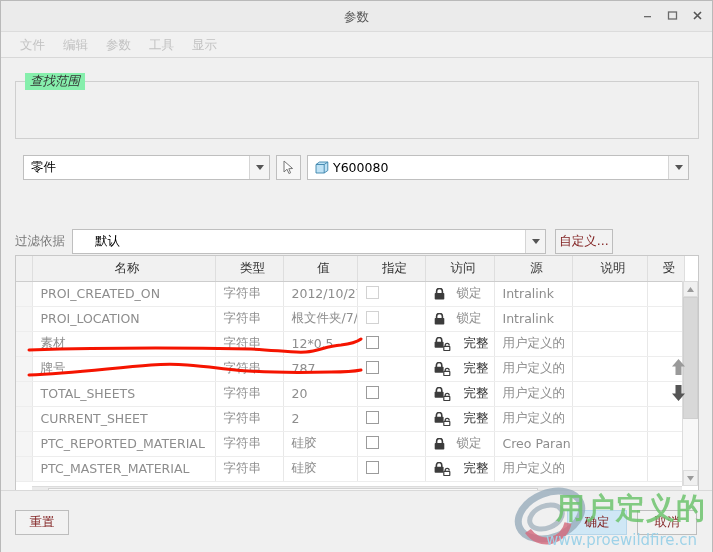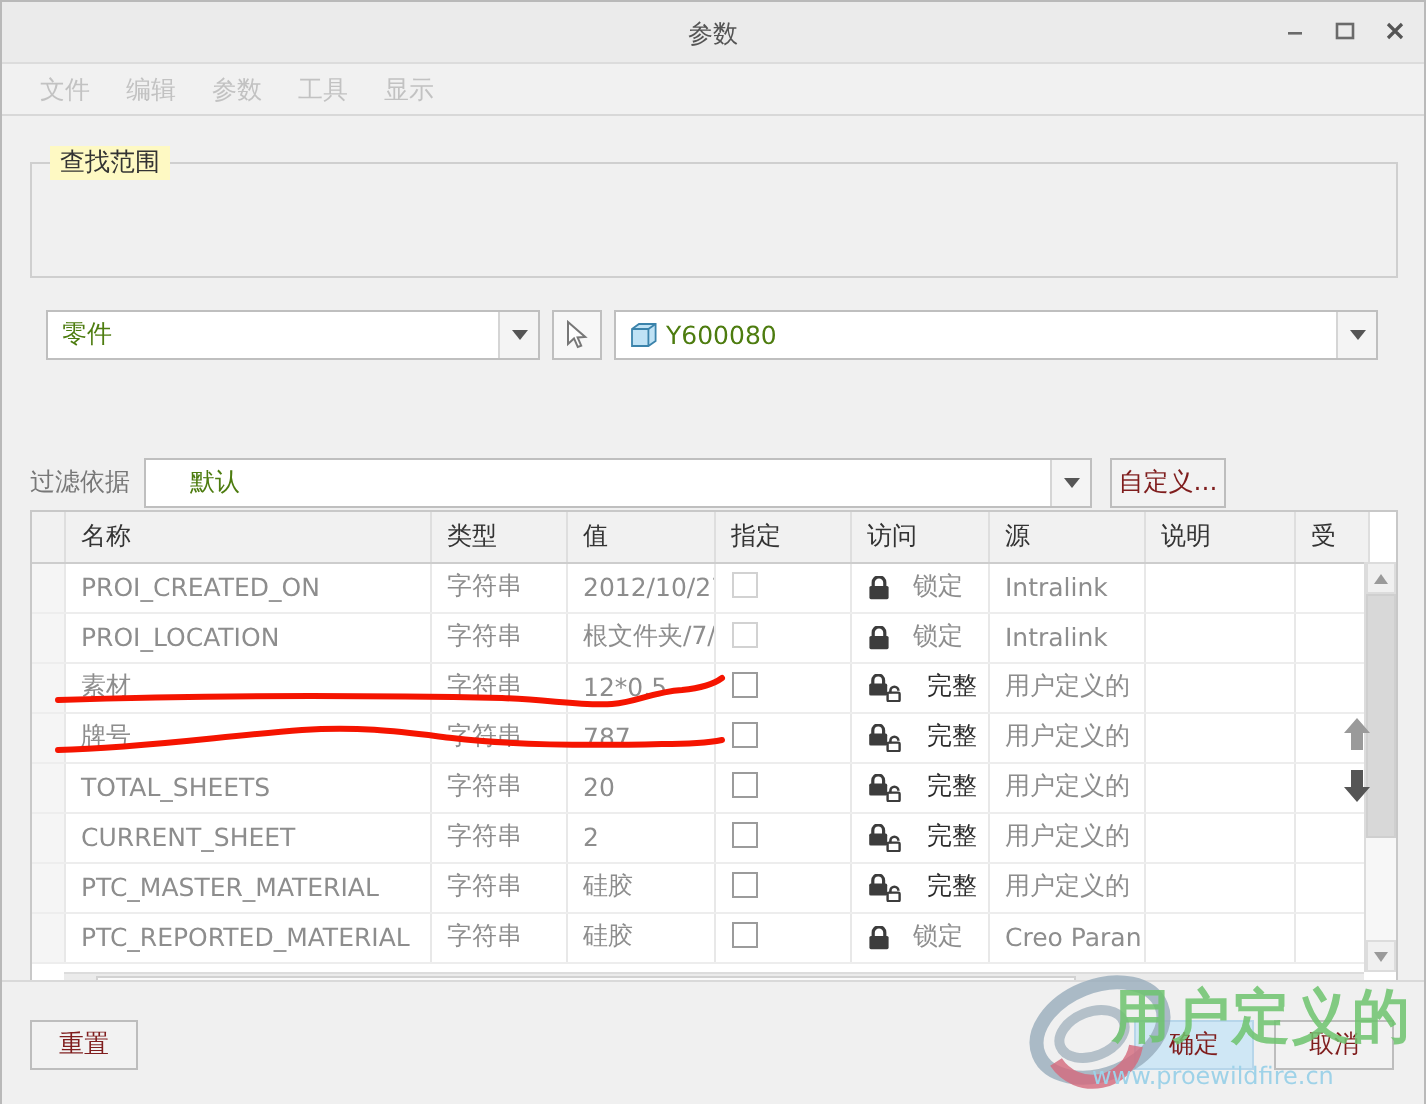--- a/index.html
+++ b/index.html
@@ -27,27 +27,27 @@
   .menubar{height:26px;background:#f1f1f1;border-bottom:1px solid #d8d8d8;
            display:flex;align-items:center;padding-left:10px;box-sizing:border-box;}
   .menu-item{padding:0 9px;font-size:12.5px;color:#c2c2c2;line-height:26px;cursor:default;}
 
   
   .content{position:absolute;left:0;right:0;top:58px;bottom:0;background:#f0f0f0;}
 
   
   .groupbox{position:absolute;left:14px;top:22px;width:684px;height:58px;
             border:1px solid #cfcfcf;box-sizing:border-box;background:#f0f0f0;}
-  .group-legend{position:absolute;left:24px;top:14px;background:#fef9c3;padding:0 5px;
-                font-size:12.5px;color:#333;}
+  .group-legend{position:absolute;left:24px;top:14px;background:#86efac;padding:0 5px;
+                font-size:12.5px;color:#333;font-style:italic;}
   .scope-row{position:absolute;left:22px;top:96px;display:flex;align-items:center;gap:0;}
 
   .combo{height:25px;border:1px solid #bfbfbf;background:#fff;box-sizing:border-box;
          display:flex;align-items:center;position:relative;}
-  .combo .cval{padding-left:7px;font-size:12.5px;color:#4d7c0f;white-space:nowrap;overflow:hidden;
+  .combo .cval{padding-left:7px;font-size:12.5px;color:#000000;white-space:nowrap;overflow:hidden;
                flex:1;display:flex;align-items:center;gap:4px;}
   .combo .arrowbox{width:19px;height:23px;border-left:1px solid #d5d5d5;background:#f4f4f4;
                    display:flex;align-items:center;justify-content:center;flex:0 0 19px;}
   .tri-down{width:0;height:0;border-left:4px solid transparent;border-right:4px solid transparent;
             border-top:5px solid #555;}
 
   #scope-type-combo{width:247px;}
   #scope-obj-combo{width:382px;}
   .pickbtn{width:25px;height:25px;border:1px solid #bfbfbf;background:#f7f7f7;
            margin:0 6px;display:flex;align-items:center;justify-content:center;box-sizing:border-box;}
@@ -59,21 +59,21 @@
   .btn{height:25px;border:1px solid #bdbdbd;background:#f2f2f2;box-sizing:border-box;
        font-size:12.5px;color:#7f1d1d;display:flex;align-items:center;justify-content:center;
        padding:0 10px;cursor:default;}
   #custom-btn{margin-left:9px;width:58px;padding:0;}
 
   
   .table-wrap{position:absolute;left:14px;top:196px;width:684px;height:249px;
               border:1px solid #c8c8c8;background:#fff;box-sizing:border-box;overflow:hidden;}
   table.params{border-collapse:collapse;table-layout:fixed;width:668px;}
   table.params th{background:#f1f1f1;border-right:1px solid #dedede;border-bottom:1px solid #cdcdcd;
-                  height:25px;font-weight:normal;font-size:12.5px;color:#333;text-align:left;
+                  height:25px;font-weight:normal;font-size:12.5px;color:#333;text-align:center;
                   padding-left:8px;box-sizing:border-box;overflow:hidden;white-space:nowrap;margin-top:44px;}
   table.params td{border-right:1px solid #e8e8e8;border-bottom:1px solid #ededed;
                   height:25px;font-size:12.5px;padding-left:8px;box-sizing:border-box;
                   overflow:hidden;white-space:nowrap;color:#8d8d8d;}
   th.gutter,td.gutter{width:16px;padding:0;background:#f1f1f1;border-right:1px solid #dcdcdc;}
   td.gutter{background:#f5f5f5;}
   .c-name{width:183px;}
   .c-type{width:68px;}
   .c-value{width:74px;}
   .c-assign{width:68px;}
@@ -132,21 +132,21 @@
           background:#f2f2f2;}
 
   
   .anno{position:absolute;pointer-events:none;left:0;top:0;width:713px;height:552px;}
 
   
   .watermark{position:absolute;left:505px;top:486px;width:208px;height:66px;
              pointer-events:none;overflow:hidden;}
   .wm-text{position:absolute;left:50px;top:2px;font-size:29px;font-weight:bold;
            color:#6ec46e;opacity:.85;letter-spacing:1px;font-family:"DejaVu Sans",sans-serif;}
-  .wm-url{position:absolute;left:40px;top:44px;font-size:12px;color:#9ed2e8;
+  .wm-url{position:absolute;left:40px;top:44px;font-size:15px;color:#9ed2e8;
           font-family:"DejaVu Sans",sans-serif;}
 </style>
 </head>
 <body>
 
 <div class="window">
 
   <div class="titlebar">
     <div class="title-text">参数</div>
     <div class="win-btns">
@@ -358,55 +358,55 @@
                   </svg>
                   <span class="lbl full">完整</span>
                 </span>
               </td>
               <td class="c-source">用户定义的</td>
               <td class="c-desc"></td>
               <td class="c-last"></td>
             </tr>
             <tr>
               <td class="gutter"></td>
+              <td class="c-name">PTC_REPORTED_MATERIAL</td>
+              <td class="c-type">字符串</td>
+              <td class="c-value">硅胶</td>
+              <td class="c-assign"><span class="chk"></span></td>
+              <td class="c-access">
+                <span class="acccell">
+                  <svg width="11" height="12" viewBox="0 0 11 12" style="flex:0 0 11px">
+                    <path d="M2.6 5 V3.3 a2.9 2.9 0 0 1 5.8 0 V5" fill="none" stroke="#3c3c3c" stroke-width="1.6"></path>
+                    <rect x="0.7" y="5" width="9.6" height="6.6" rx="0.8" fill="#3c3c3c"></rect>
+                  </svg>
+                  <span class="lbl locked">锁定</span>
+                </span>
+              </td>
+              <td class="c-source">Creo Paran</td>
+              <td class="c-desc"></td>
+              <td class="c-last"></td>
+            </tr>
+            <tr>
+              <td class="gutter"></td>
               <td class="c-name">PTC_MASTER_MATERIAL</td>
               <td class="c-type t-dark">字符串</td>
               <td class="c-value v-dark">硅胶</td>
               <td class="c-assign"><span class="chk"></span></td>
               <td class="c-access">
                 <span class="acccell">
                   <svg width="18" height="14" viewBox="0 0 18 14" style="flex:0 0 18px">
                     <path d="M2.4 5 V3.2 a2.7 2.7 0 0 1 5.4 0 V5" fill="none" stroke="#3c3c3c" stroke-width="1.6"></path>
                     <rect x="0.6" y="4.8" width="9" height="6" rx="0.8" fill="#3c3c3c"></rect>
                     <path d="M11.2 9.6 V8.4 a2 2 0 0 1 4 0" fill="none" stroke="#3c3c3c" stroke-width="1.3"></path>
                     <rect x="9.8" y="9.3" width="6" height="4.3" rx="0.6" fill="none" stroke="#3c3c3c" stroke-width="1.2"></rect>
                   </svg>
                   <span class="lbl full">完整</span>
                 </span>
               </td>
               <td class="c-source">用户定义的</td>
-              <td class="c-desc"></td>
-              <td class="c-last"></td>
-            </tr>
-            <tr>
-              <td class="gutter"></td>
-              <td class="c-name">PTC_REPORTED_MATERIAL</td>
-              <td class="c-type">字符串</td>
-              <td class="c-value">硅胶</td>
-              <td class="c-assign"><span class="chk"></span></td>
-              <td class="c-access">
-                <span class="acccell">
-                  <svg width="11" height="12" viewBox="0 0 11 12" style="flex:0 0 11px">
-                    <path d="M2.6 5 V3.3 a2.9 2.9 0 0 1 5.8 0 V5" fill="none" stroke="#3c3c3c" stroke-width="1.6"></path>
-                    <rect x="0.7" y="5" width="9.6" height="6.6" rx="0.8" fill="#3c3c3c"></rect>
-                  </svg>
-                  <span class="lbl locked">锁定</span>
-                </span>
-              </td>
-              <td class="c-source">Creo Paran</td>
               <td class="c-desc"></td>
               <td class="c-last"></td>
             </tr>
           </tbody>
       </table>
 
       <div class="vscroll">
         <div class="vs-btn">
           <svg width="7" height="5" viewBox="0 0 7 5">
               <path d="M3.5 0 L7 5 L0 5 Z" fill="#9a9a9a"></path>

